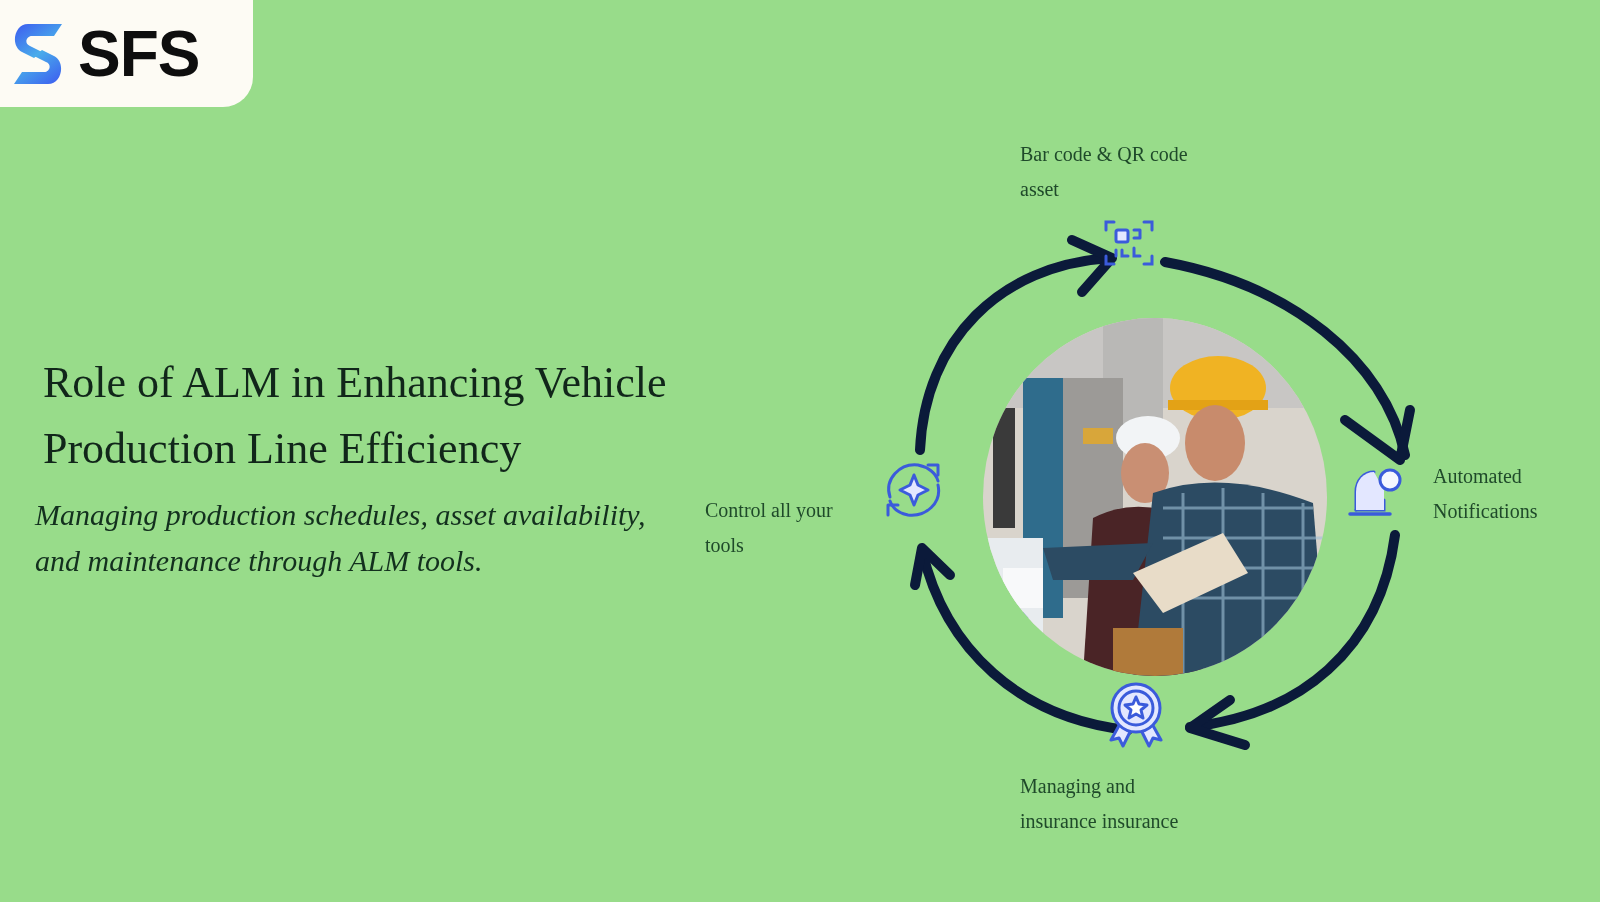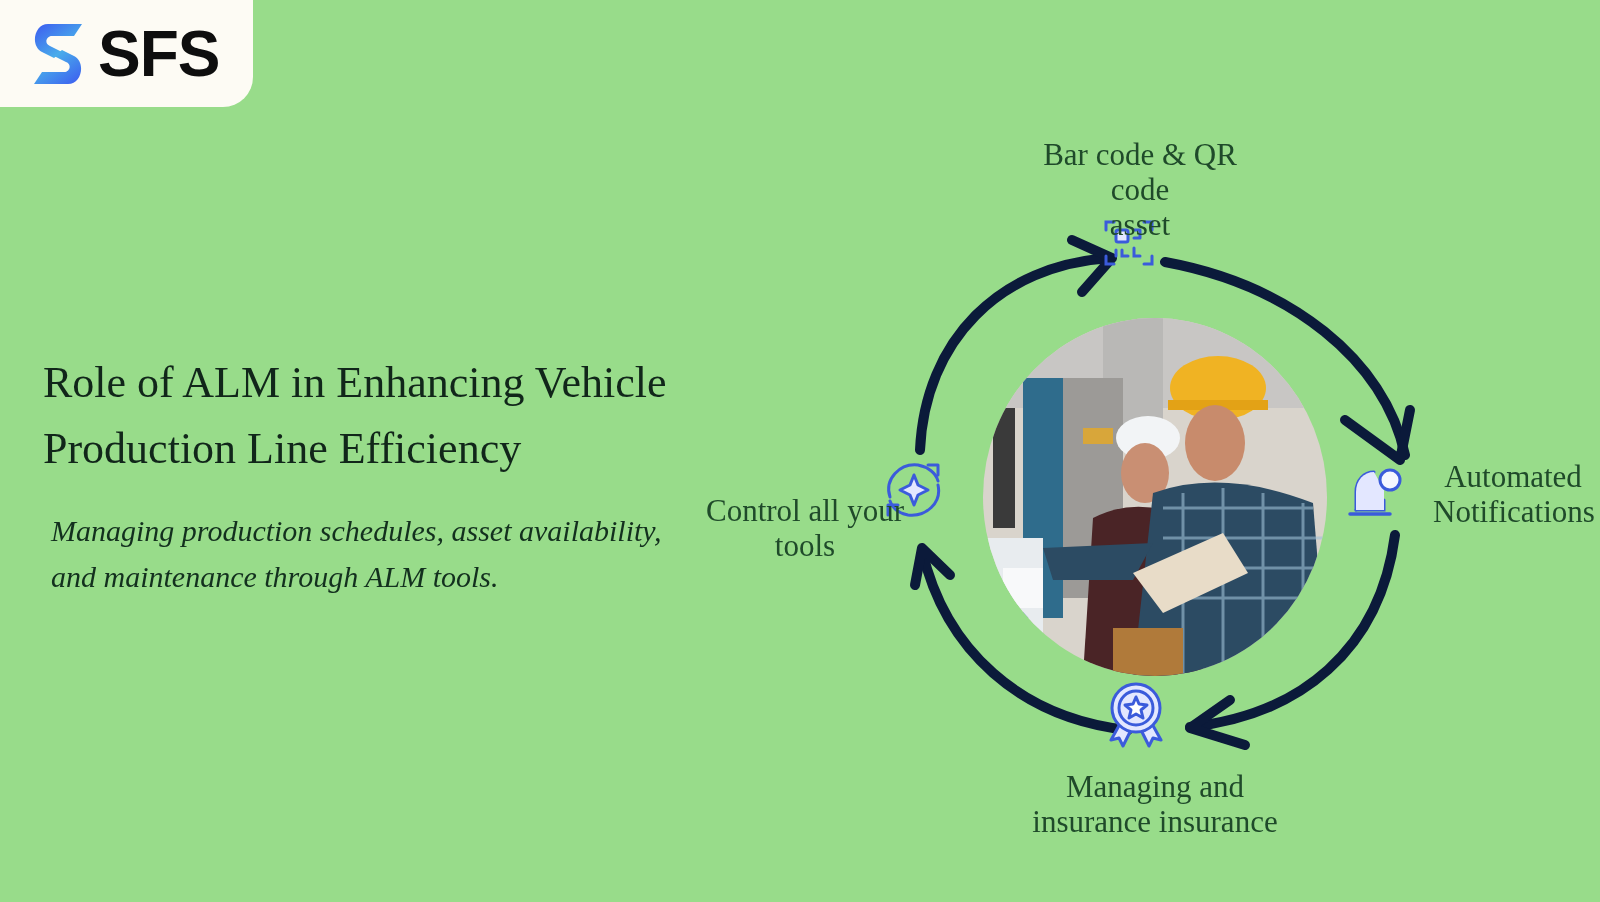--- a/index.html
+++ b/index.html
@@ -8,51 +8,51 @@
     background: #98DC8A;
     position: relative;
     font-family: "DejaVu Serif", "Liberation Serif", serif;
   }
   .logo-badge {
     position: absolute; left: 0; top: 0;
     width: 253px; height: 107px;
     background: #FDFBF4;
     border-bottom-right-radius: 30px;
     display: flex; align-items: center;
-    box-sizing: border-box; padding-left: 32px;
+    box-sizing: border-box; padding-left: 12px;
   }
   .logo-mark { width: 52px; height: 64px; margin-right: 14px; }
   .logo-text {
     font-family: "Liberation Sans", "DejaVu Sans", sans-serif;
     font-weight: 700; font-size: 64px; color: #0E0E0E;
     letter-spacing: -1px; line-height: 1;
   }
   .headline {
     position: absolute; left: 35px; top: 342px; width: 760px;
     font-family: "Liberation Serif", "DejaVu Serif", serif;
     font-size: 44px; line-height: 66px; color: #11261A;
     margin: 8px; font-weight: 400;
   }
   .subtext {
     position: absolute; left: 35px; top: 492px; width: 640px;
     font-family: "Liberation Serif", "DejaVu Serif", serif;
     font-style: italic; font-size: 30px; line-height: 46px;
-    color: #13301E; margin: 16px;
+    color: #13301E; margin: 0;
   }
   .cycle-svg { position: absolute; left: 0; top: 0; width: 1600px; height: 902px; pointer-events: none; }
   .photo {
     position: absolute; left: 983px; top: 318px;
     width: 344px; height: 358px; border-radius: 50%;
     overflow: hidden;
   }
   .photo svg { width: 100%; height: 100%; display: block; }
   .label {
-    position: absolute; text-align: center;
+    position: absolute; text-align: left;
     font-family: "Liberation Serif", "DejaVu Serif", serif;
-    font-size: 31px; line-height: 35px; color: #1F4A2A;
+    font-size: 20px; line-height: 35px; color: #1F4A2A;
   }
   .label-barcode { left: 1020px; top: 137px; width: 240px; }
   .label-notify { left: 1433px; top: 459px; width: 160px; }
   .label-control { left: 705px; top: 493px; width: 200px; }
   .label-warranty { left: 1020px; top: 769px; width: 270px; }
   .icon { position: absolute; }
   .icon svg { display: block; }
 </style>
 </head>
 <body>

